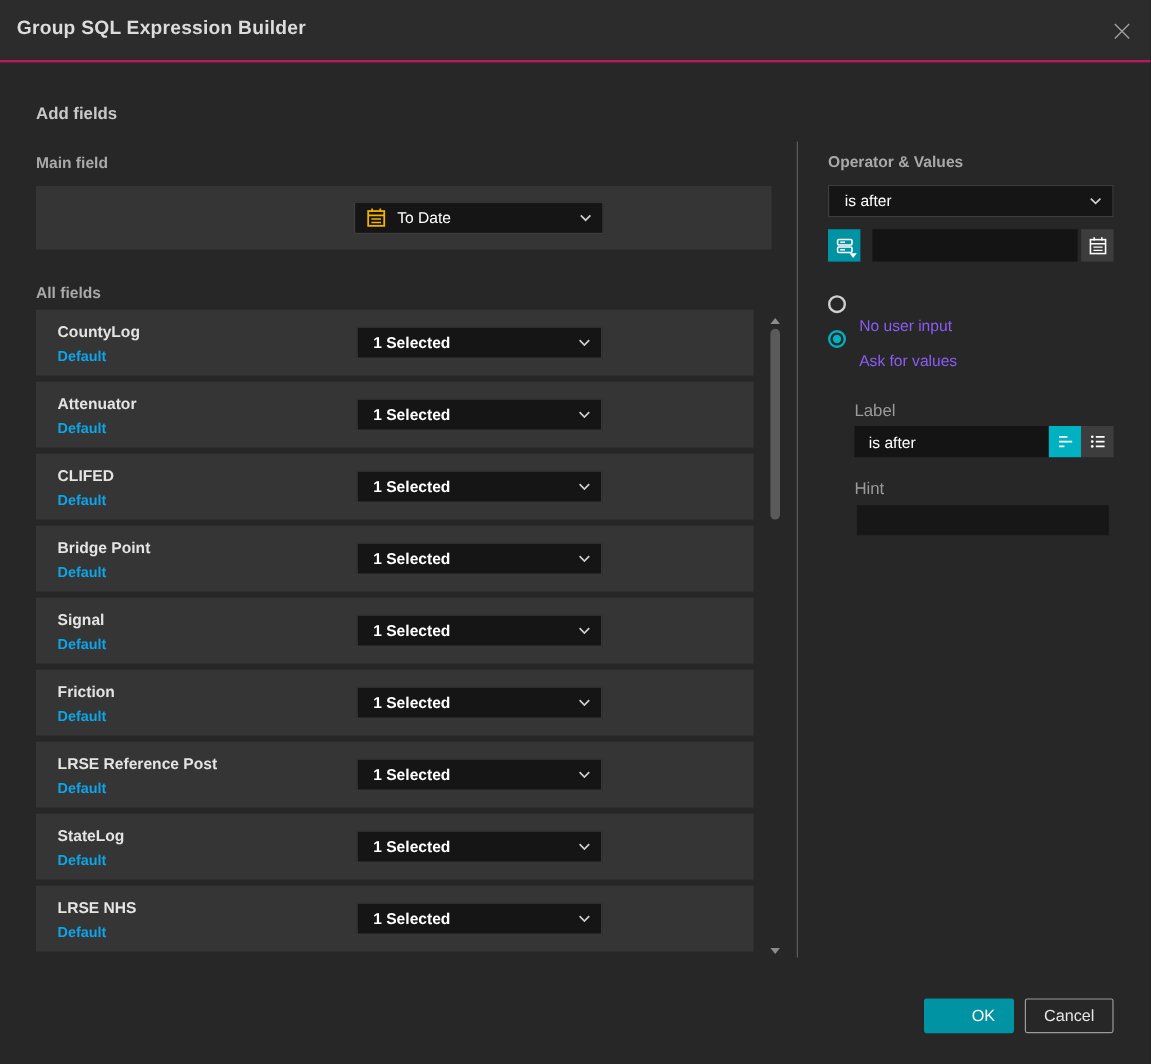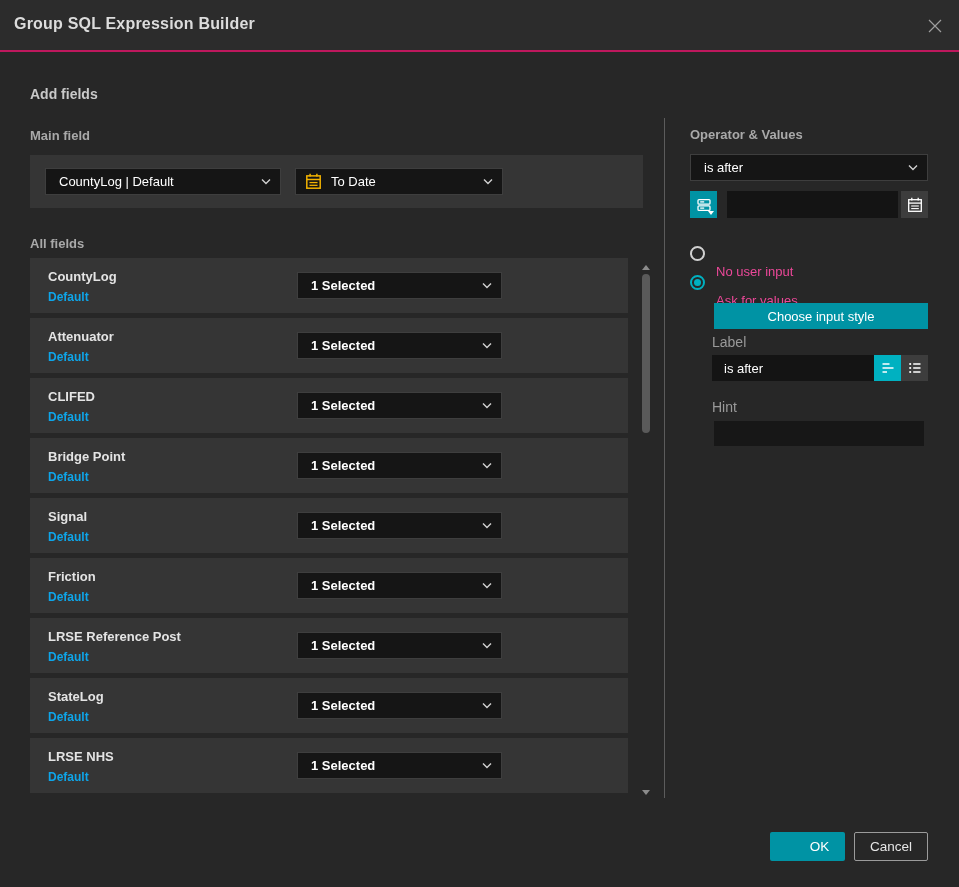--- a/index.html
+++ b/index.html
@@ -57,21 +57,21 @@
   .value-input { position:absolute; left:727px; top:191px; width:171px; height:27px; background:#141414;
       border:none; outline:none; color:#fff; font-size:13px; padding:0 8px; font-family:inherit; }
   .cal-btn { position:absolute; left:901px; top:191px; width:27px; height:27px; background:#3d3d3d;
       display:flex; align-items:center; justify-content:center; cursor:pointer; }
 
   .radio-row { position:absolute; left:690px; display:flex; align-items:center; gap:11px; cursor:pointer; height:16px; }
   .rr1 { top:245px; } .rr2 { top:274px; }
   .radio-circle { width:15px; height:15px; border-radius:50%; border:2px solid #d0d0d0; flex:0 0 auto; position:relative; }
   .radio-circle.checked { border-color:var(--accent-bright,#00b1c1); }
   .radio-circle.checked::after { content:''; position:absolute; inset:2px; border-radius:50%; background:var(--accent-bright,#00b1c1); }
-  .radio-label { font-size:13px; color:#ec4899;margin-top:36px; }
+  .radio-label { font-size:13px; color:#8b5cf6;margin-top:36px; }
 
   .choose-btn { position:absolute; left:714px; top:303px; width:214px; height:26px; background:var(--accent,#0093a4);
       color:#fff; font-size:13px; display:flex; align-items:center; justify-content:center; cursor:pointer; }
 
   .cap { position:absolute; font-size:14px; color:#9a9a9a; }
   .cap-label { left:712px; top:334px; }
   .cap-hint  { left:712px; top:399px; }
 
   .label-input { position:absolute; left:712px; top:355px; width:162px; height:26px; background:#141414;
       border:none; outline:none; color:#fff; font-size:13px; padding:0 12px; font-family:inherit; }
@@ -99,26 +99,20 @@
       <svg width="20" height="20" viewBox="0 0 20 20">
         <path d="M4 4 L16 16 M16 4 L4 16" stroke="#9e9e9e" stroke-width="1.2" fill="none"></path>
       </svg>
     </div>
   </div>
 
   <div class="h-add-fields">Add fields</div>
 
   <div class="sec-label" style="left:30px; top:128px;">Main field</div>
   <div class="main-box">
-    <div class="select ms-field">
-      <span class="stext">CountyLog | Default</span>
-      <svg class="chev" width="10" height="7" viewBox="0 0 10 6">
-          <path d="M1 1 L5 5 L9 1" fill="none" stroke="#d0d0d0" stroke-width="1.4"></path>
-        </svg>
-    </div>
     <div class="select ms-date">
       <svg class="cal" width="17" height="17" viewBox="0 0 16 16">
         <rect x="1.7" y="2.7" width="12.6" height="11.6" fill="none" stroke="#f3b300" stroke-width="1.4"></rect>
         <line x1="1.7" y1="6.1" x2="14.3" y2="6.1" stroke="#f3b300" stroke-width="1.4"></line>
         <line x1="4.8" y1="0.8" x2="4.8" y2="3.4" stroke="#f3b300" stroke-width="1.4"></line>
         <line x1="11.2" y1="0.8" x2="11.2" y2="3.4" stroke="#f3b300" stroke-width="1.4"></line>
         <line x1="4.2" y1="9" x2="11.8" y2="9" stroke="#f3b300" stroke-width="1.2"></line>
         <line x1="4.2" y1="11.6" x2="11.8" y2="11.6" stroke="#f3b300" stroke-width="1.2"></line>
       </svg>
       <span class="stext">To Date</span>
@@ -262,21 +256,20 @@
 
   <div class="radio-row rr1">
     <div class="radio-circle"></div>
     <div class="radio-label">No user input</div>
   </div>
   <div class="radio-row rr2">
     <div class="radio-circle checked"></div>
     <div class="radio-label">Ask for values</div>
   </div>
 
-  <div class="choose-btn">Choose input style</div>
 
   <div class="cap cap-label">Label</div>
   <input class="label-input" value="is after" style="">
   <div class="style-btn style-align">
     <svg width="16" height="16" viewBox="0 0 16 16">
       <line x1="2.5" y1="4" x2="9.5" y2="4" stroke="#fff" stroke-width="1.5"></line>
       <line x1="2.5" y1="8" x2="13.5" y2="8" stroke="#fff" stroke-width="1.5"></line>
       <line x1="2.5" y1="12" x2="7" y2="12" stroke="#fff" stroke-width="1.5"></line>
     </svg>
   </div>

